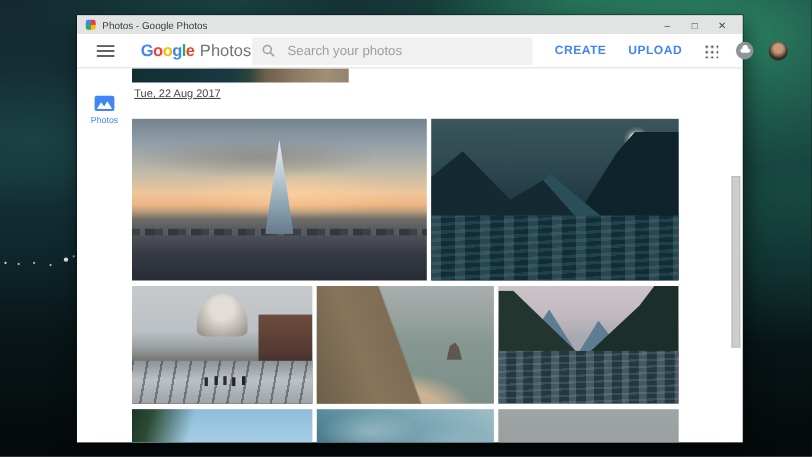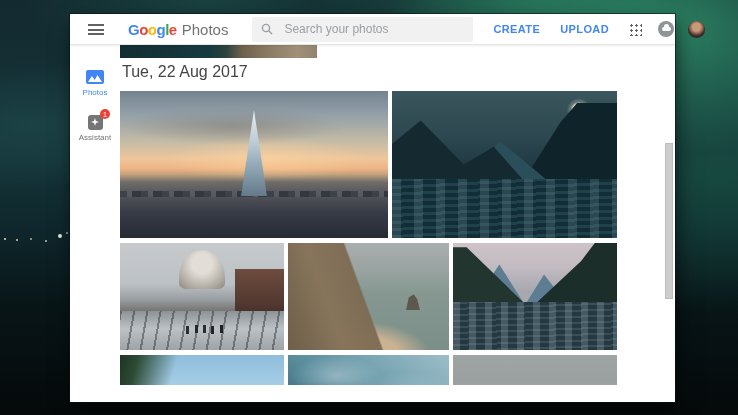--- a/index.html
+++ b/index.html
@@ -35,21 +35,21 @@
 
   
   .header{height:31px;background:#fff;border-bottom:1px solid #e6e6e6;display:flex;
     align-items:center;padding:0 10px;box-shadow:0 1px 2px rgba(0,0,0,.08);position:relative;z-index:3;}
   .hamburger{width:16px;height:11px;margin-left:8px;flex:none;
     background:repeating-linear-gradient(180deg,#5f6368 0 2px,transparent 2px 4.5px);}
   .logo{display:flex;align-items:baseline;margin-left:24px;flex:none;}
   .logo span{font-size:15px;font-weight:bold;letter-spacing:-.5px;}
   .c-blue{color:#4285f4}.c-red{color:#ea4335}.c-yellow{color:#fbbc05}.c-green{color:#34a853}
   .logo .product{font-size:15px;font-weight:normal;color:#737373;margin-left:5px;letter-spacing:0;}
-  .searchbox{margin-left:24px;width:221px;height:25px;background:#f1f1f1;border-radius:2px;
+  .searchbox{margin-left:1px;width:255px;height:25px;background:#f1f1f1;border-radius:2px;
     display:flex;align-items:center;padding:0 9px;flex:none;}
   .searchbox svg{flex:none;}
   .searchbox input{border:0;background:transparent;outline:none;font-size:12px;color:#444;
     margin-left:9px;width:200px;}
   .searchbox input::placeholder{color:#9aa0a6;}
   .hdr-right{margin-left:auto;display:flex;align-items:center;margin-right:26px;}
   .hdr-link{font-size:11px;font-weight:bold;color:#4285f4;letter-spacing:.4px;margin-left:20px;cursor:pointer;}
   .apps-grid{width:13px;height:13px;margin-left:20px;
     background-image:radial-gradient(#5f6368 1.2px,transparent 1.4px);
     background-size:5px 5px;background-position:0 0;}
@@ -82,21 +82,21 @@
     clip-path:polygon(50% 0,62% 38%,100% 50%,62% 62%,50% 100%,38% 62%,0 50%,38% 38%);}
   .badge{position:absolute;top:-5px;right:-6px;min-width:10px;height:10px;border-radius:50%;
     background:#ea4335;color:#fff;font-size:7px;display:flex;align-items:center;justify-content:center;}
   .icon-share{position:relative;width:18px;height:13px;}
   .icon-share .head{position:absolute;top:0;left:3px;width:5px;height:5px;border-radius:50%;
     background:#757575;box-shadow:8px 0 0 #757575;}
   .icon-share .torso{position:absolute;bottom:0;left:1px;width:16px;height:6px;background:#757575;
     border-radius:4px 4px 0 0;}
 
   .content{position:absolute;left:0;top:0;right:0;bottom:0;}
-  .date-header{position:absolute;left:52px;top:18px;font-size:16px;color:#454545;}
+  .date-header{position:absolute;left:52px;top:18px;font-size:10px;color:#454545;text-decoration:underline;}
   .photo{position:absolute;cursor:pointer;}
   .scroll-thumb{position:absolute;left:595px;top:98px;width:8px;height:156px;background:#cdcdcd;
     border:1px solid #bdbdbd;}
 
   
   .p-strip{left:50px;top:0;width:197px;height:13px;
     background:linear-gradient(90deg,#122e33 0%,#173a40 46%,#2c443f 54%,#6f604c 62%,#8d7c65 76%,#a18f76 90%,#93836e 100%);}
   .p-london{left:50px;top:46px;width:268px;height:147px;overflow:hidden;
     background:
       radial-gradient(60% 18% at 42% 24%, rgba(120,112,108,.45), transparent 70%),
@@ -169,20 +169,29 @@
 </head>
 <body>
 
 <div class="stage">
   <div class="desktop">
     <div class="village-lights"></div>
   </div>
 
   <div class="window">
 
+    <div class="titlebar">
+      <div class="t-icon"></div>
+      <div class="t-title">Photos - Google Photos</div>
+      <div class="t-controls">
+        <div class="t-btn">–</div>
+        <div class="t-btn">□</div>
+        <div class="t-btn">✕</div>
+      </div>
+    </div>
 
     <div class="header">
       <div class="hamburger"></div>
       <div class="logo">
         <span class="c-blue">G</span>
         <span class="c-red">o</span>
         <span class="c-yellow">o</span>
         <span class="c-blue">g</span>
         <span class="c-green">l</span>
         <span class="c-red">e</span>
@@ -210,29 +219,20 @@
 
       <div class="sidebar">
         <div class="side-item selected">
           <div class="icon-wrap">
             <div class="icon-photos">
                 <div class="mtn"></div>
               </div>
           </div>
           <div class="side-label" style="color:#4285f4">Photos</div>
         </div>
-        <div class="side-item">
-          <div class="icon-wrap">
-            <div class="icon-assist">
-                <div class="star"></div>
-              </div>
-            <div class="badge">1</div>
-          </div>
-          <div class="side-label">Assistant</div>
-        </div>
       </div>
 
       <div class="content">
         <div class="photo p-strip" aria-label="Partially scrolled photo: teal water and rocky shoreline"></div>
 
         <div class="date-header">Tue, 22 Aug 2017</div>
 
         <div class="photo p-london" aria-label="London skyline with The Shard at sunset">
           <div class="skyline"></div>
           <div class="shard"></div>

